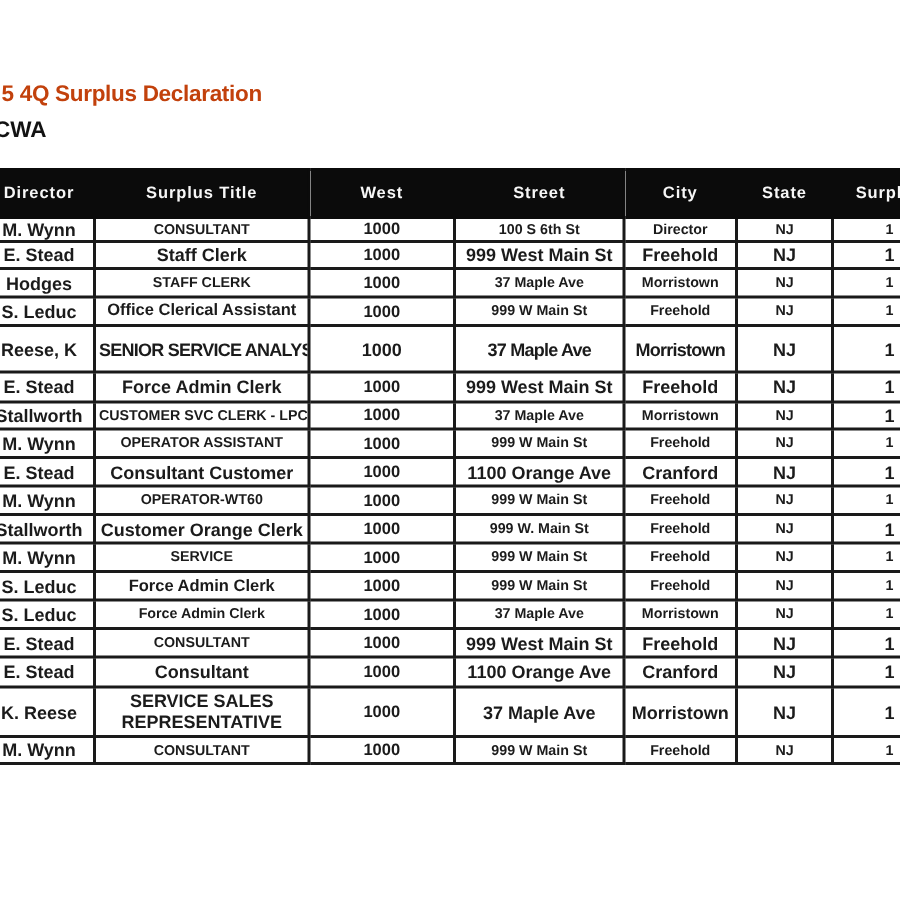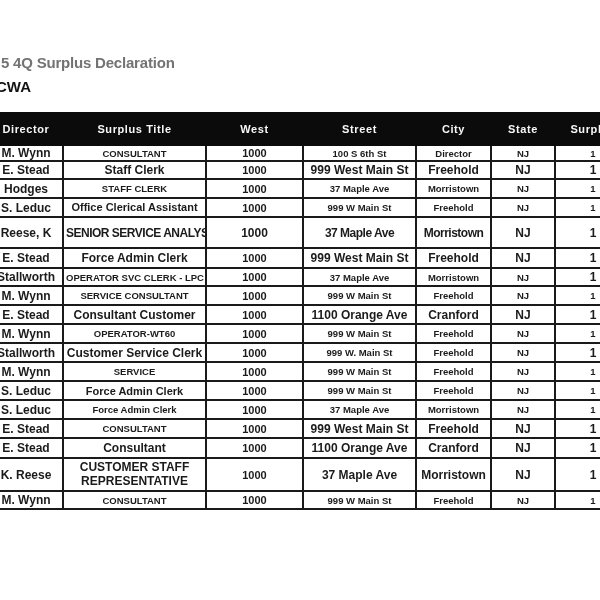--- a/index.html
+++ b/index.html
@@ -3,21 +3,21 @@
 <meta charset="utf-8">
 <style>
   html,body{margin:0;padding:0;}
   body{
     width:600px;height:600px;background:#ffffff;overflow:hidden;
     font-family:"Liberation Sans",sans-serif;
   }
   .page{position:relative;width:600px;height:600px;background:#ffffff;}
   .doc-title{
     position:absolute;left:1px;top:54px;
-    font-size:15px;font-weight:bold;color:#737373;letter-spacing:-0.2px;white-space:nowrap;text-align:right;
+    font-size:15px;font-weight:bold;color:#c2410c;letter-spacing:-0.2px;white-space:nowrap;text-align:right;
   }
   .doc-subtitle{
     position:absolute;left:-4px;top:78px;
     font-size:15px;font-weight:bold;color:#121212;white-space:nowrap;
   }
   .table-clip{
     position:absolute;left:0;top:112px;width:600px;height:402px;overflow:hidden;
   }
   table{
     border-collapse:collapse;table-layout:fixed;
@@ -120,30 +120,30 @@
             <td class="col-director fs-l">E. Stead</td>
             <td class="col-surplus_title fs-l">Force Admin Clerk</td>
             <td class="col-local fs-m">1000</td>
             <td class="col-street fs-l">999 West Main St</td>
             <td class="col-city fs-l">Freehold</td>
             <td class="col-state fs-l">NJ</td>
             <td class="col-surplus fs-l">1</td>
           </tr>
           <tr style="height: 18px;">
             <td class="col-director fs-l">Stallworth</td>
-            <td class="col-surplus_title fs-s">OPERATOR SVC CLERK - LPC</td>
+            <td class="col-surplus_title fs-s">CUSTOMER SVC CLERK - LPC</td>
             <td class="col-local fs-m">1000</td>
             <td class="col-street fs-s">37 Maple Ave</td>
             <td class="col-city fs-s">Morristown</td>
             <td class="col-state fs-s">NJ</td>
             <td class="col-surplus fs-l">1</td>
           </tr>
           <tr style="height: 19px;">
             <td class="col-director fs-l">M. Wynn</td>
-            <td class="col-surplus_title fs-s">SERVICE CONSULTANT</td>
+            <td class="col-surplus_title fs-s">OPERATOR ASSISTANT</td>
             <td class="col-local fs-m">1000</td>
             <td class="col-street fs-s">999 W Main St</td>
             <td class="col-city fs-s">Freehold</td>
             <td class="col-state fs-s">NJ</td>
             <td class="col-surplus fs-s">1</td>
           </tr>
           <tr style="height: 19px;">
             <td class="col-director fs-l">E. Stead</td>
             <td class="col-surplus_title fs-l">Consultant Customer</td>
             <td class="col-local fs-m">1000</td>
@@ -156,21 +156,21 @@
             <td class="col-director fs-l">M. Wynn</td>
             <td class="col-surplus_title fs-s">OPERATOR-WT60</td>
             <td class="col-local fs-m">1000</td>
             <td class="col-street fs-s">999 W Main St</td>
             <td class="col-city fs-s">Freehold</td>
             <td class="col-state fs-s">NJ</td>
             <td class="col-surplus fs-s">1</td>
           </tr>
           <tr style="height: 19px;">
             <td class="col-director fs-l">Stallworth</td>
-            <td class="col-surplus_title fs-l">Customer Service Clerk</td>
+            <td class="col-surplus_title fs-l">Customer Orange Clerk</td>
             <td class="col-local fs-m">1000</td>
             <td class="col-street fs-s">999 W. Main St</td>
             <td class="col-city fs-s">Freehold</td>
             <td class="col-state fs-s">NJ</td>
             <td class="col-surplus fs-l">1</td>
           </tr>
           <tr style="height: 19px;">
             <td class="col-director fs-l">M. Wynn</td>
             <td class="col-surplus_title fs-s">SERVICE</td>
             <td class="col-local fs-m">1000</td>
@@ -210,21 +210,21 @@
             <td class="col-director fs-l">E. Stead</td>
             <td class="col-surplus_title fs-l">Consultant</td>
             <td class="col-local fs-m">1000</td>
             <td class="col-street fs-l">1100 Orange Ave</td>
             <td class="col-city fs-l">Cranford</td>
             <td class="col-state fs-l">NJ</td>
             <td class="col-surplus fs-l">1</td>
           </tr>
           <tr style="height: 33px;">
             <td class="col-director fs-l">K. Reese</td>
-            <td class="col-surplus_title fs-l wrap">CUSTOMER STAFF REPRESENTATIVE</td>
+            <td class="col-surplus_title fs-l wrap">SERVICE SALES REPRESENTATIVE</td>
             <td class="col-local fs-m">1000</td>
             <td class="col-street fs-l">37 Maple Ave</td>
             <td class="col-city fs-l">Morristown</td>
             <td class="col-state fs-l">NJ</td>
             <td class="col-surplus fs-l">1</td>
           </tr>
           <tr style="height: 18px;">
             <td class="col-director fs-l">M. Wynn</td>
             <td class="col-surplus_title fs-s">CONSULTANT</td>
             <td class="col-local fs-m">1000</td>

